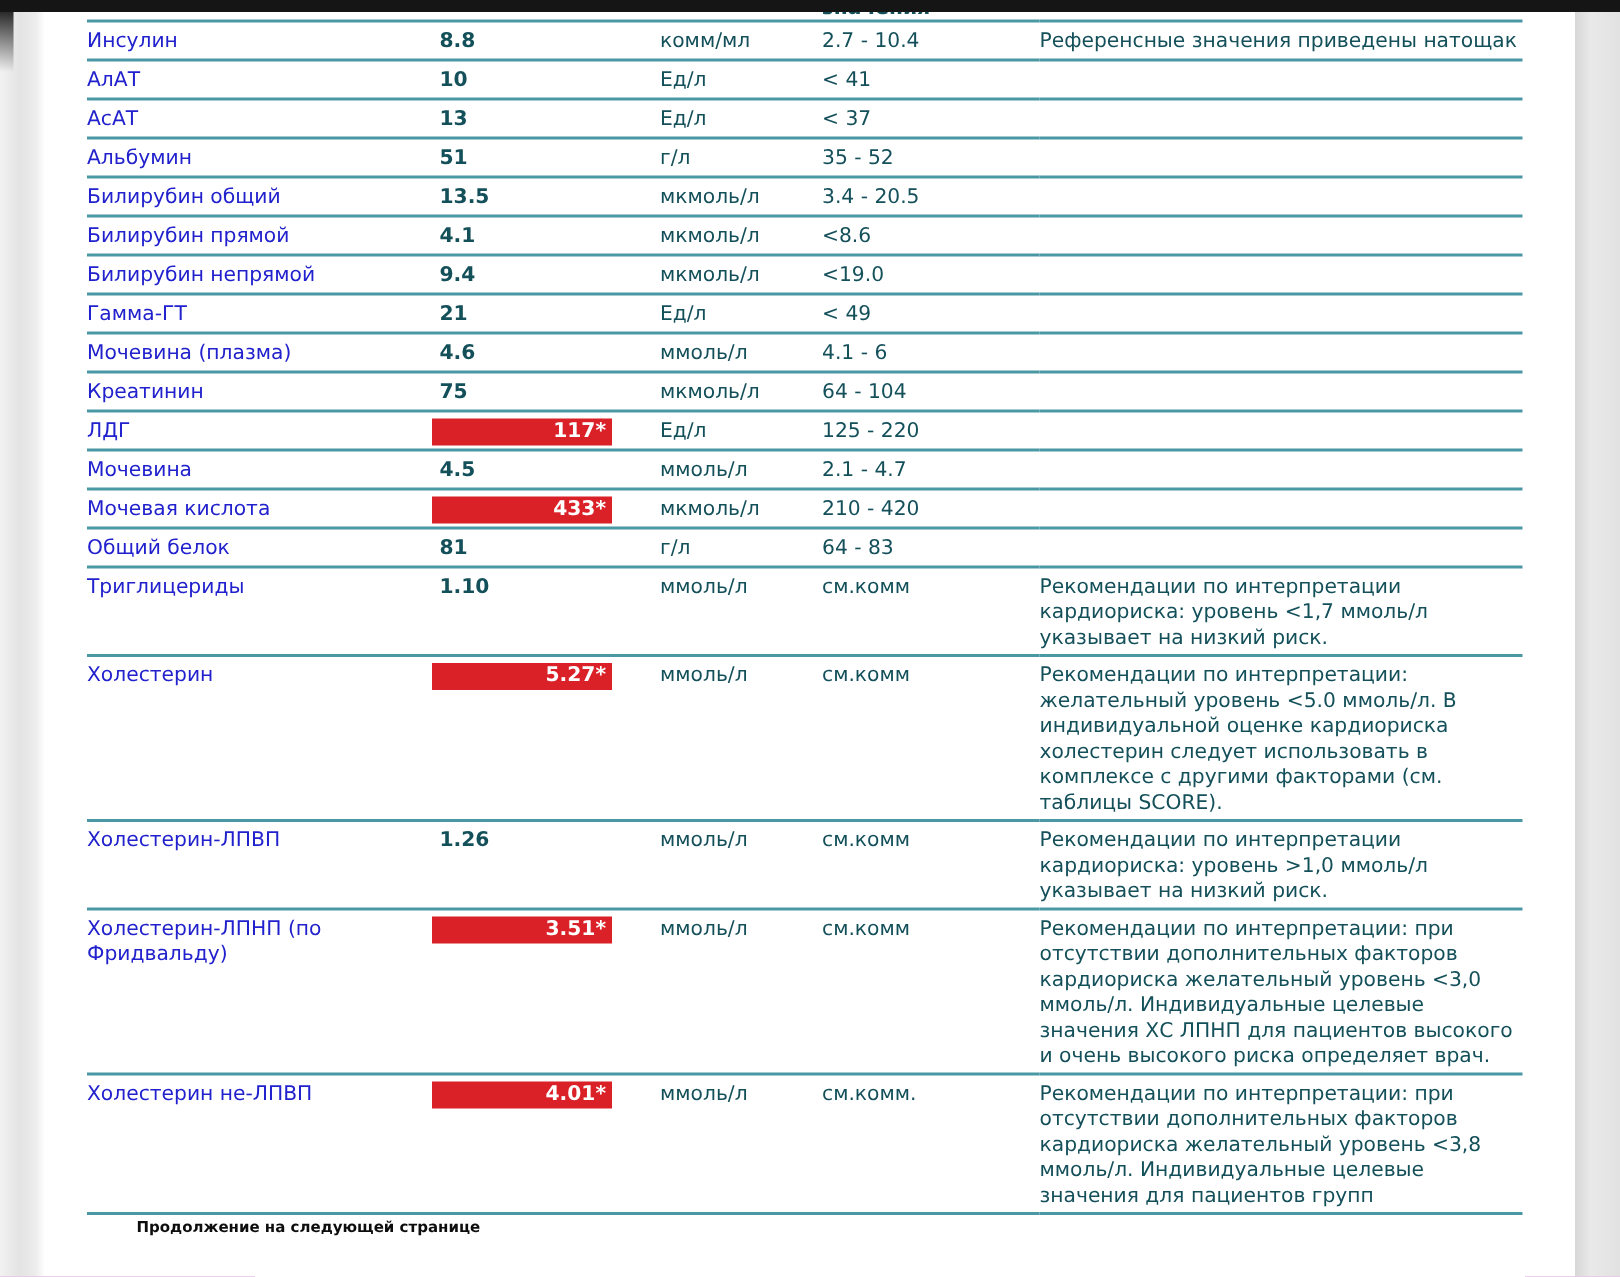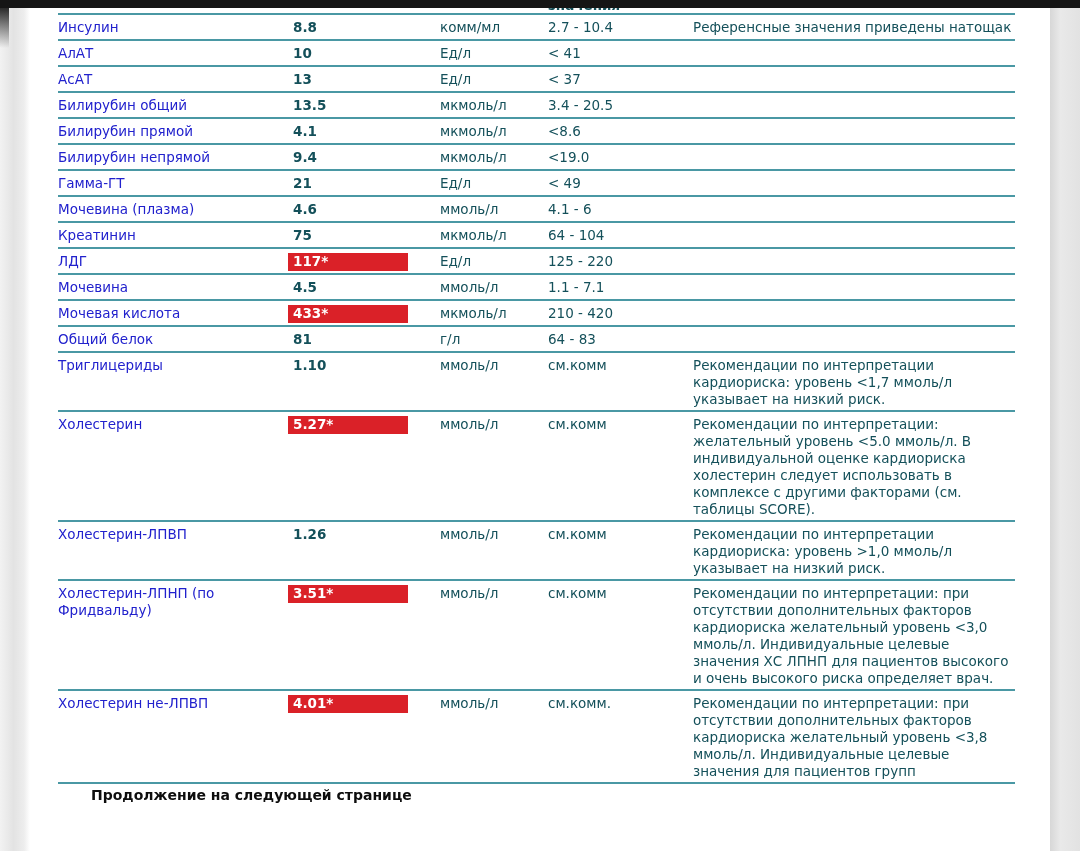--- a/index.html
+++ b/index.html
@@ -32,28 +32,28 @@
     font-size:13.5px; color:var(--text-teal);
     border-bottom:2px solid var(--line-teal);
   }
   table.results tr { border-top:2px solid var(--line-teal); }
   table.results td { vertical-align:top; padding:4px 0 2px 0; line-height:17px; }
   td.c-name  { color:var(--name-blue); padding-left:5px; padding-right:24px; }
   td.c-value { font-weight:bold;margin-left:27px; }
   td.c-value .val { display:inline-block; padding:0 4px 1px 5px; }
   td.c-value .val.flagged {
     background:var(--flag-red); color:#ffffff;
-    min-width:120px; box-sizing:border-box;
+    min-width:120px; box-sizing:border-box;text-align:right;
   }
   td.c-units { padding-right:8px; }
   td.c-ref   { padding-right:8px; }
   td.c-comment { padding-right:16px; }
 
   .footer-note {
-    margin:3px 0 0 33px; font-size:14px; font-weight:bold; color:#0d0d0d;
+    margin:3px 0 0 33px; font-size:10px; font-weight:bold; color:#0d0d0d;
   }
 </style>
 </head>
 <body>
 
 <div id="screen">
   <div class="top-bar"></div>
   <div class="margin-left"></div>
   <div class="corner-shadow"></div>
   <div class="margin-right"></div>
@@ -90,20 +90,27 @@
   </tr>
 
   <tr>
     <td class="c-name">АсАТ</td>
     <td class="c-value"><span class="val">13</span></td>
     <td class="c-units">Ед/л</td>
     <td class="c-ref">&lt; 37</td>
     <td class="c-comment"></td>
   </tr>
 
+  <tr>
+    <td class="c-name">Альбумин</td>
+    <td class="c-value"><span class="val">51</span></td>
+    <td class="c-units">г/л</td>
+    <td class="c-ref">35 - 52</td>
+    <td class="c-comment"></td>
+  </tr>
 
   <tr>
     <td class="c-name">Билирубин общий</td>
     <td class="c-value"><span class="val">13.5</span></td>
     <td class="c-units">мкмоль/л</td>
     <td class="c-ref">3.4 - 20.5</td>
     <td class="c-comment"></td>
   </tr>
 
   <tr>
@@ -151,21 +158,21 @@
     <td class="c-value"><span class="val flagged">117*</span></td>
     <td class="c-units">Ед/л</td>
     <td class="c-ref">125 - 220</td>
     <td class="c-comment"></td>
   </tr>
 
   <tr>
     <td class="c-name">Мочевина</td>
     <td class="c-value"><span class="val">4.5</span></td>
     <td class="c-units">ммоль/л</td>
-    <td class="c-ref">1.1 - 7.1</td>
+    <td class="c-ref">2.1 - 4.7</td>
     <td class="c-comment"></td>
   </tr>
 
   <tr>
     <td class="c-name">Мочевая кислота</td>
     <td class="c-value"><span class="val flagged">433*</span></td>
     <td class="c-units">мкмоль/л</td>
     <td class="c-ref">210 - 420</td>
     <td class="c-comment"></td>
   </tr>

